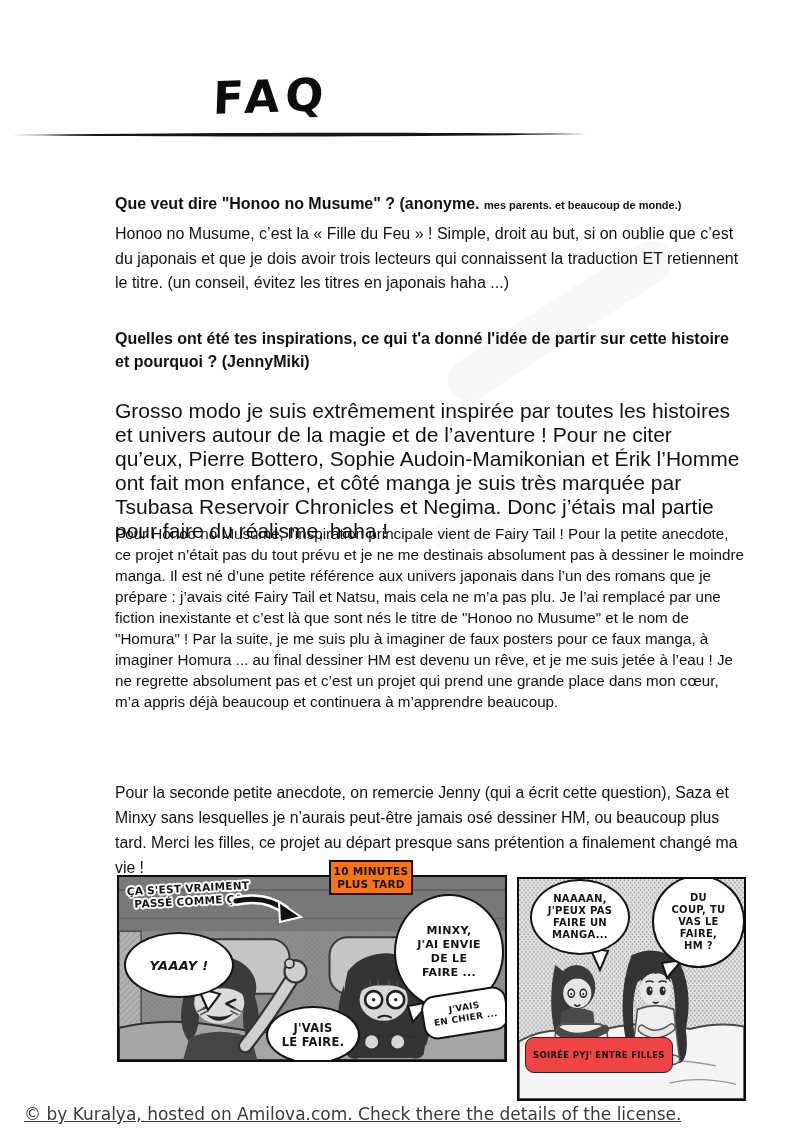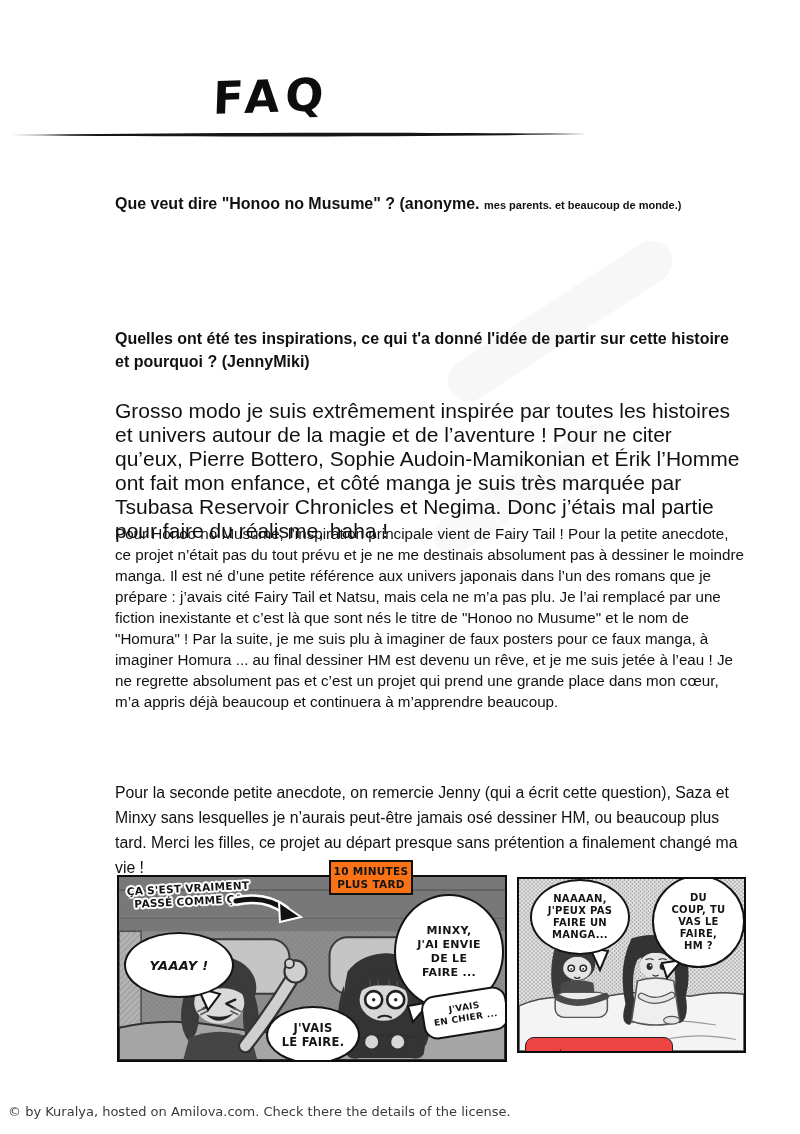--- a/index.html
+++ b/index.html
@@ -20,21 +20,21 @@
   .q-note{font-size:11px;font-weight:700;}
   .q1{top:177px;} .a1{top:206px;font-size:16px;line-height:24.5px;}
   .q2{top:311px;line-height:23px;}
   .a2a{top:378px;font-size:21px;line-height:24px;}
   .a2b{top:508px;font-size:15.2px;line-height:21px;width:629px;}
   .a2c{top:764px;font-size:15.8px;line-height:25px;}
   
   .panel{position:absolute;border:2.5px solid #0d0d0d;box-sizing:border-box;
          overflow:hidden;background:#8e8e8e;}
   .panel1{left:117px;top:875px;width:390px;height:187px;}
-  .panel2{left:517px;top:877px;width:229px;height:176px;background:#e7e7e7;}
+  .panel2{left:517px;top:877px;width:229px;height:224px;background:#e7e7e7;}
   .panel svg.art{position:absolute;left:0;top:0;width:100%;height:100%;}
   .comic-text{font-family:"DejaVu Sans",sans-serif;font-weight:700;letter-spacing:0.3px;
               color:#141414;text-align:center;white-space:pre-line;}
   .bubble{position:absolute;background:#fff;border:2.3px solid #141414;border-radius:50%;
           display:flex;align-items:center;justify-content:center;z-index:4;box-sizing:border-box;}
   .tail{position:absolute;z-index:3;}
   .time-box{position:absolute;left:329px;top:860px;width:84px;z-index:6;background:#f97316;
             border:2.5px solid #111;box-sizing:border-box;padding:3px 2px;text-align:center;
             font-size:10.5px;line-height:12.5px;}
   .annotation{position:absolute;left:8px;top:5px;z-index:5;font-size:10.5px;line-height:12.5px;
@@ -45,37 +45,38 @@
   .b-yaaay{left:5px;top:55px;width:110px;height:66px;font-size:13px;font-style:italic;}
   .b-minxy{left:275px;top:17px;width:110px;height:116px;font-size:11px;line-height:14px;}
   .b-jvais{left:147px;top:129px;width:94px;height:58px;font-size:11.5px;line-height:14px;}
   .b-chier{left:303px;top:114px;width:86px;height:44px;font-size:9px;line-height:11px;
            border-radius:14px;transform:rotate(-9deg);border-width:2px;}
   .b-naaaan{left:11px;top:0px;width:100px;height:76px;font-size:10px;line-height:12px;}
   .b-ducoup{left:133px;top:-4px;width:93px;height:93px;font-size:10px;line-height:12px;}
   .caption-pill{position:absolute;left:6px;top:158px;z-index:5;background:#ef4444;
                 border:1.6px solid #222;border-radius:9px;padding:12px 7px;font-size:8.5px;}
   
-  .footer{position:absolute;left:8px;top:1104px;font-family:"DejaVu Sans",sans-serif;
-          font-size:13px;color:#3a3a3a;}
+  .footer{position:absolute;left:24px;top:1104px;font-family:"DejaVu Sans",sans-serif;
+          font-size:17px;color:#3a3a3a;text-decoration:underline;}
 </style>
 </head>
 <body>
 
 <div class="page">
 
   <div class="wm wm1"></div>
   <div class="wm wm2"></div>
 
   <div class="title">FAQ</div>
   <svg class="rule" width="580" height="8">
     <path d="M1,4 C190,1.3 420,1.2 577,3.1 C420,5.6 190,6.4 1,4 Z" fill="#161616"></path>
   </svg>
 
   <p class="para q q1"><span>Que veut dire "Honoo no Musume" ? (anonyme.</span> <span class="q-note">mes parents. et beaucoup de monde.)</span></p>
+  <p class="para a1">Honoo no Musume, c’est la  « Fille du Feu » ! Simple, droit au but, si on oublie que c’est du japonais et que je dois avoir trois lecteurs qui connaissent la traduction ET retiennent le titre. (un conseil, évitez les titres en japonais haha ...)</p>
 
   <p class="para q q2">Quelles ont été tes inspirations, ce qui t'a donné l'idée de partir sur cette histoire et pourquoi ? (JennyMiki)</p>
   <p class="para a2a">Grosso modo je suis extrêmement inspirée par toutes les histoires et univers autour de la magie et de l’aventure ! Pour ne citer qu’eux, Pierre Bottero, Sophie Audoin-Mamikonian et Érik l’Homme ont fait mon enfance, et côté manga je suis très marquée par Tsubasa Reservoir Chronicles et Negima. Donc j’étais mal partie pour faire du réalisme, haha !</p>
   <p class="para a2b">Pour  Honoo no Musume, l’inspiration principale vient de Fairy Tail ! Pour la petite anecdote, ce projet n’était pas du tout prévu et je ne me destinais absolument pas à dessiner le moindre manga. Il est né d’une petite référence aux univers japonais dans l’un des romans que je prépare : j’avais cité Fairy Tail et Natsu, mais cela ne m’a pas plu. Je l’ai remplacé par une fiction inexistante et c’est là que sont nés le titre de "Honoo no Musume" et le nom de "Homura" ! Par la suite, je me suis plu à imaginer de faux posters pour ce faux manga, à imaginer Homura ... au final dessiner HM est devenu un rêve, et je me suis jetée à l’eau ! Je ne regrette absolument pas et c’est un projet qui prend une grande place dans mon cœur, m’a appris déjà beaucoup et continuera à m’apprendre beaucoup.</p>
   <p class="para a2c">Pour la seconde petite anecdote, on remercie Jenny (qui a écrit cette question), Saza et Minxy sans lesquelles je n’aurais peut-être jamais osé dessiner HM, ou beaucoup plus tard. Merci les filles, ce projet au départ presque sans prétention a finalement changé ma vie !</p>
 
   <div class="panel panel1">
     <svg class="art" viewBox="0 0 385 182" preserveAspectRatio="none">
       <defs>
         <pattern id="p1xh" width="5" height="5" patternUnits="userSpaceOnUse">

